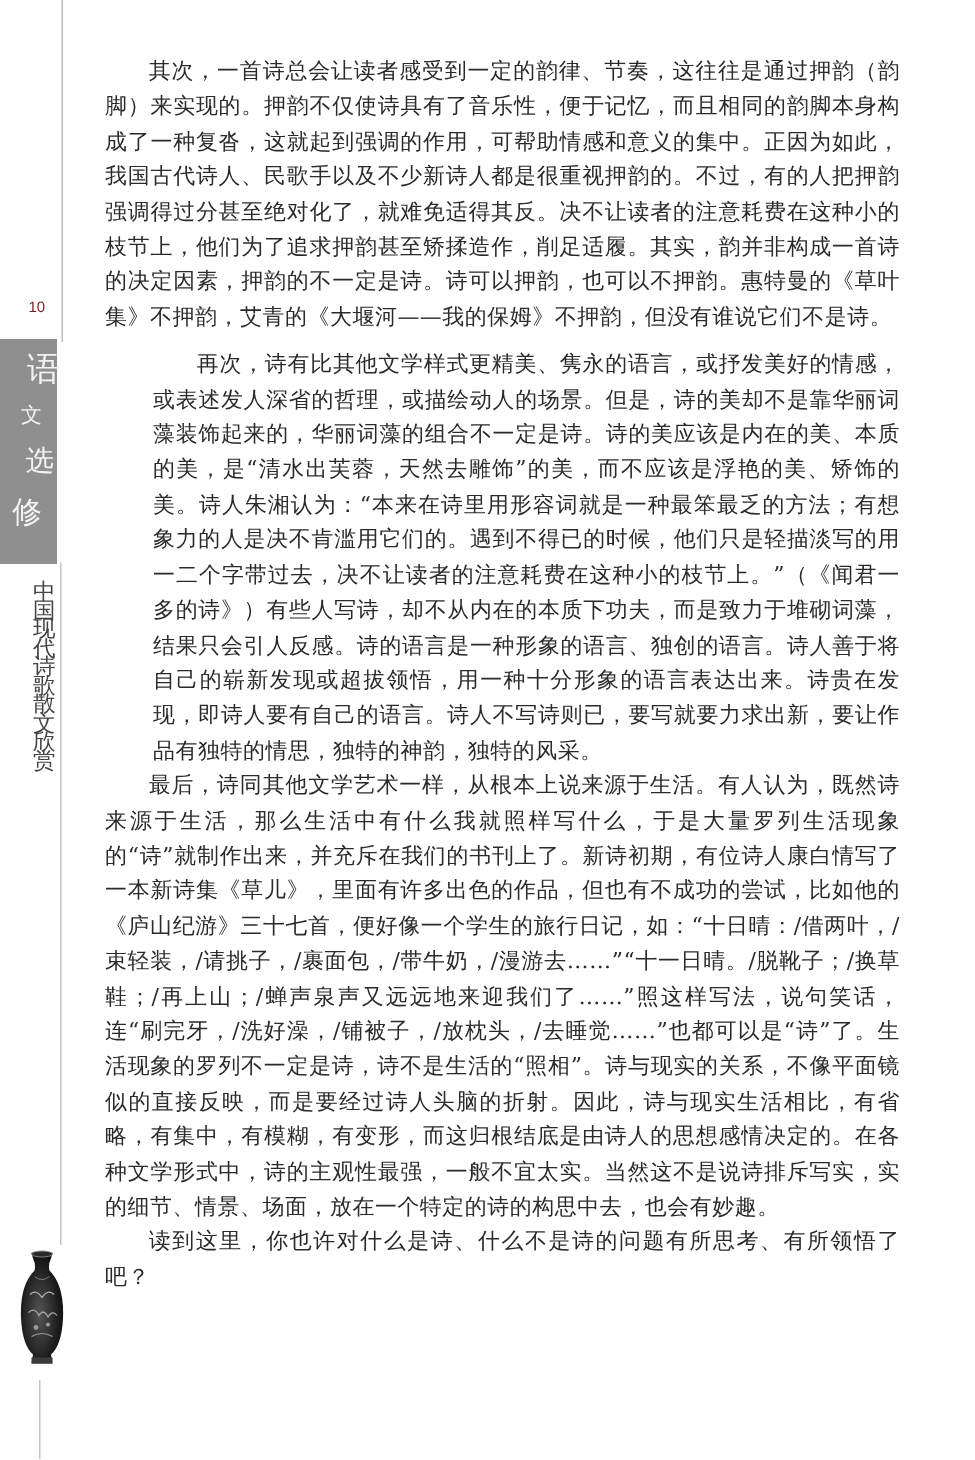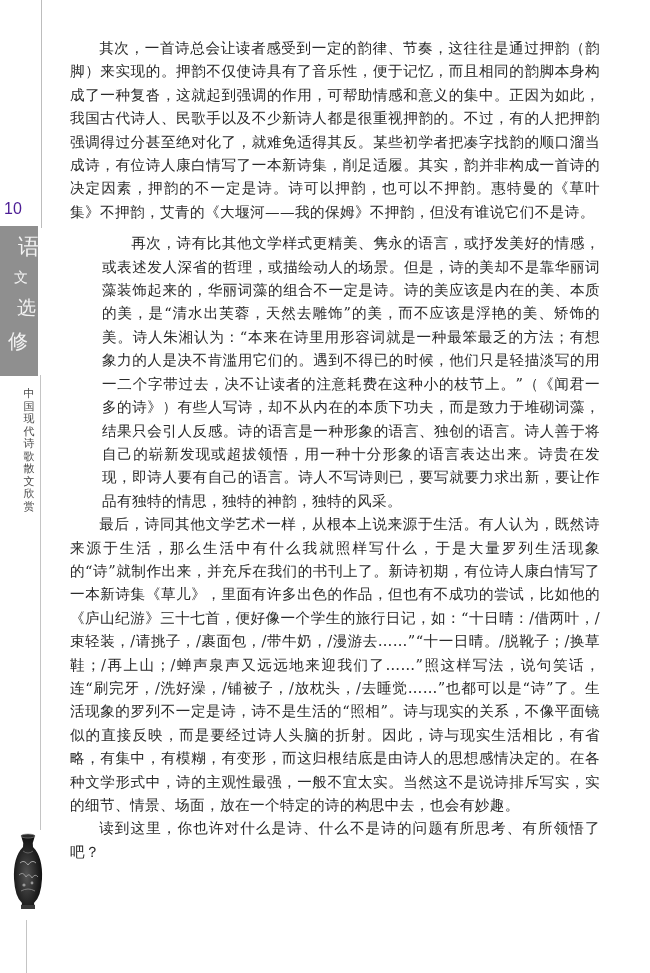--- a/index.html
+++ b/index.html
@@ -3,33 +3,33 @@
 <meta charset="utf-8">
 <style>
   html, body { margin: 0; padding: 0; }
   body {
     width: 650px; height: 973px; background: #ffffff; position: relative; overflow: hidden;
     font-family: "DejaVu Serif", "Liberation Serif", serif; color: #2a2a2a;
   }
   .rule-top { position: absolute; left: 41px; top: 0; width: 1px; height: 228px; background: #bdbdbd; }
   .rule-mid { position: absolute; left: 40px; top: 375px; width: 1px; height: 455px; background: #c4c4c4; }
   .rule-bot { position: absolute; left: 26px; top: 920px; width: 1px; height: 53px; background: #c4c4c4; }
-  .page-num { position: absolute; left: 4px; top: 200px; font-family: "Liberation Sans", sans-serif; font-size: 16px; color: #4c1d95; }
+  .page-num { position: absolute; left: 19px; top: 200px; font-family: "Liberation Sans", sans-serif; font-size: 10px; color: #7f1d1d; }
   .band {
     position: absolute; left: 0; top: 226px; width: 38px; height: 150px; background: #8f8f8f;
     display: flex; flex-direction: column; align-items: flex-end; padding-right: 0;
   }
   .band span { display: block; color: #f3f3f3; font-size: 19px; line-height: 1; }
   .band .b0 { margin-top: 10px; margin-right: -2px; font-size: 22px; }
   .band .b1 { margin-top: 12px; margin-right: 10px; font-size: 14px; }
   .band .b2 { margin-top: 14px; margin-right: 2px; }
   .band .b3 { margin-top: 14px; margin-right: 10px; font-size: 20px; }
   .vtitle {
-    position: absolute; left: 22px; top: 388px; width: 14px; font-size: 11px; line-height: 12.5px;
-    color: #444; text-align: center; word-break: break-all;
+    position: absolute; left: 22px; top: 388px; width: 14px; font-size: 15px; line-height: 12.5px;
+    color: #444; text-align: right; word-break: break-all;
   }
   .vase { position: absolute; left: 12px; top: 833px; width: 32px; height: 86px; }
   .content {
     position: absolute; left: 70px; top: 36px; width: 530px;
     font-size: 14.6px; line-height: 23.4px; text-align: justify; letter-spacing: 0.4px;
   }
   .content p { margin: 0; text-indent: 2em; }
   .content p.gap { margin-top: 8px; margin-left: 32px; }
 </style>
 </head>
@@ -64,17 +64,17 @@
     <circle cx="12" cy="52" r="1.6" fill="#999"></circle>
       <circle cx="20" cy="50" r="1.4" fill="#999"></circle>
     <path d="M9 58 Q16 54 23 58" stroke="#999" stroke-width="0.7" fill="none"></path>
     <path d="M11 18 Q16 22 21 18" stroke="#888" stroke-width="0.6" fill="none"></path>
     <rect x="9" y="72" width="14" height="4" fill="#3a3a3a"></rect>
   </svg>
 </div>
 <div class="rule-bot"></div>
 
 <div class="content">
-  <p>其次，一首诗总会让读者感受到一定的韵律、节奏，这往往是通过押韵（韵脚）来实现的。押韵不仅使诗具有了音乐性，便于记忆，而且相同的韵脚本身构成了一种复沓，这就起到强调的作用，可帮助情感和意义的集中。正因为如此，我国古代诗人、民歌手以及不少新诗人都是很重视押韵的。不过，有的人把押韵强调得过分甚至绝对化了，就难免适得其反。某些初学者把凑字找韵的顺口溜当成诗，有位诗人康白情写了一本新诗集，削足适履。其实，韵并非构成一首诗的决定因素，押韵的不一定是诗。诗可以押韵，也可以不押韵。惠特曼的《草叶集》不押韵，艾青的《大堰河——我的保姆》不押韵，但没有谁说它们不是诗。</p>
+  <p>其次，一首诗总会让读者感受到一定的韵律、节奏，这往往是通过押韵（韵脚）来实现的。押韵不仅使诗具有了音乐性，便于记忆，而且相同的韵脚本身构成了一种复沓，这就起到强调的作用，可帮助情感和意义的集中。正因为如此，我国古代诗人、民歌手以及不少新诗人都是很重视押韵的。不过，有的人把押韵强调得过分甚至绝对化了，就难免适得其反。决不让读者的注意耗费在这种小的枝节上，他们为了追求押韵甚至矫揉造作，削足适履。其实，韵并非构成一首诗的决定因素，押韵的不一定是诗。诗可以押韵，也可以不押韵。惠特曼的《草叶集》不押韵，艾青的《大堰河——我的保姆》不押韵，但没有谁说它们不是诗。</p>
   <p class="gap">再次，诗有比其他文学样式更精美、隽永的语言，或抒发美好的情感，或表述发人深省的哲理，或描绘动人的场景。但是，诗的美却不是靠华丽词藻装饰起来的，华丽词藻的组合不一定是诗。诗的美应该是内在的美、本质的美，是“清水出芙蓉，天然去雕饰”的美，而不应该是浮艳的美、矫饰的美。诗人朱湘认为：“本来在诗里用形容词就是一种最笨最乏的方法；有想象力的人是决不肯滥用它们的。遇到不得已的时候，他们只是轻描淡写的用一二个字带过去，决不让读者的注意耗费在这种小的枝节上。”（《闻君一多的诗》）有些人写诗，却不从内在的本质下功夫，而是致力于堆砌词藻，结果只会引人反感。诗的语言是一种形象的语言、独创的语言。诗人善于将自己的崭新发现或超拔领悟，用一种十分形象的语言表达出来。诗贵在发现，即诗人要有自己的语言。诗人不写诗则已，要写就要力求出新，要让作品有独特的情思，独特的神韵，独特的风采。</p>
   <p>最后，诗同其他文学艺术一样，从根本上说来源于生活。有人认为，既然诗来源于生活，那么生活中有什么我就照样写什么，于是大量罗列生活现象的“诗”就制作出来，并充斥在我们的书刊上了。新诗初期，有位诗人康白情写了一本新诗集《草儿》，里面有许多出色的作品，但也有不成功的尝试，比如他的《庐山纪游》三十七首，便好像一个学生的旅行日记，如：“十日晴：/借两叶，/束轻装，/请挑子，/裹面包，/带牛奶，/漫游去……”“十一日晴。/脱靴子；/换草鞋；/再上山；/蝉声泉声又远远地来迎我们了……”照这样写法，说句笑话，连“刷完牙，/洗好澡，/铺被子，/放枕头，/去睡觉……”也都可以是“诗”了。生活现象的罗列不一定是诗，诗不是生活的“照相”。诗与现实的关系，不像平面镜似的直接反映，而是要经过诗人头脑的折射。因此，诗与现实生活相比，有省略，有集中，有模糊，有变形，而这归根结底是由诗人的思想感情决定的。在各种文学形式中，诗的主观性最强，一般不宜太实。当然这不是说诗排斥写实，实的细节、情景、场面，放在一个特定的诗的构思中去，也会有妙趣。</p>
   <p>读到这里，你也许对什么是诗、什么不是诗的问题有所思考、有所领悟了吧？</p>
 </div>
 
 </body></html>

